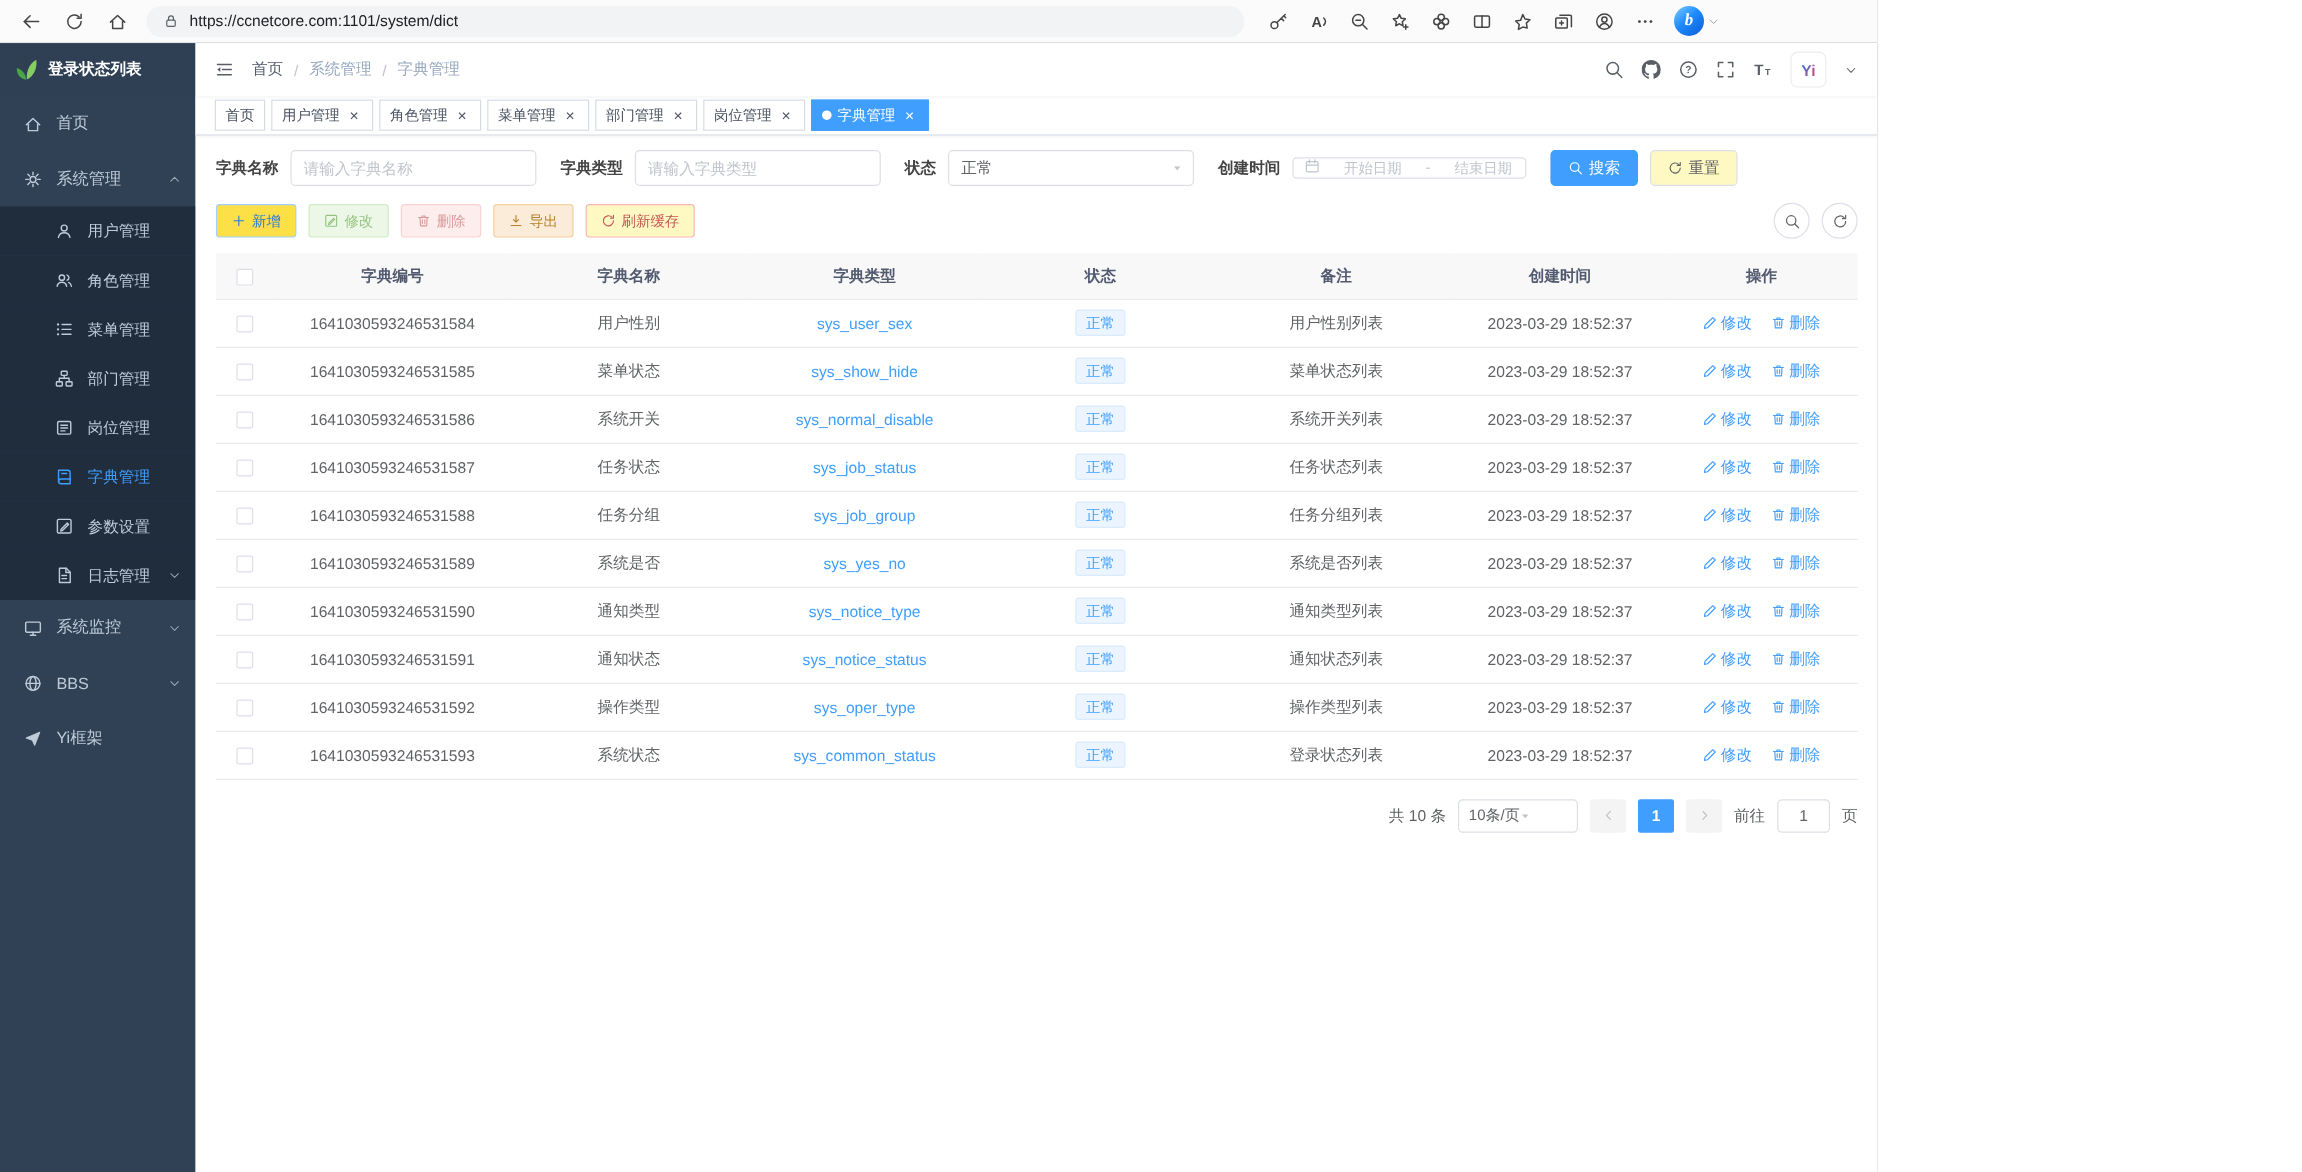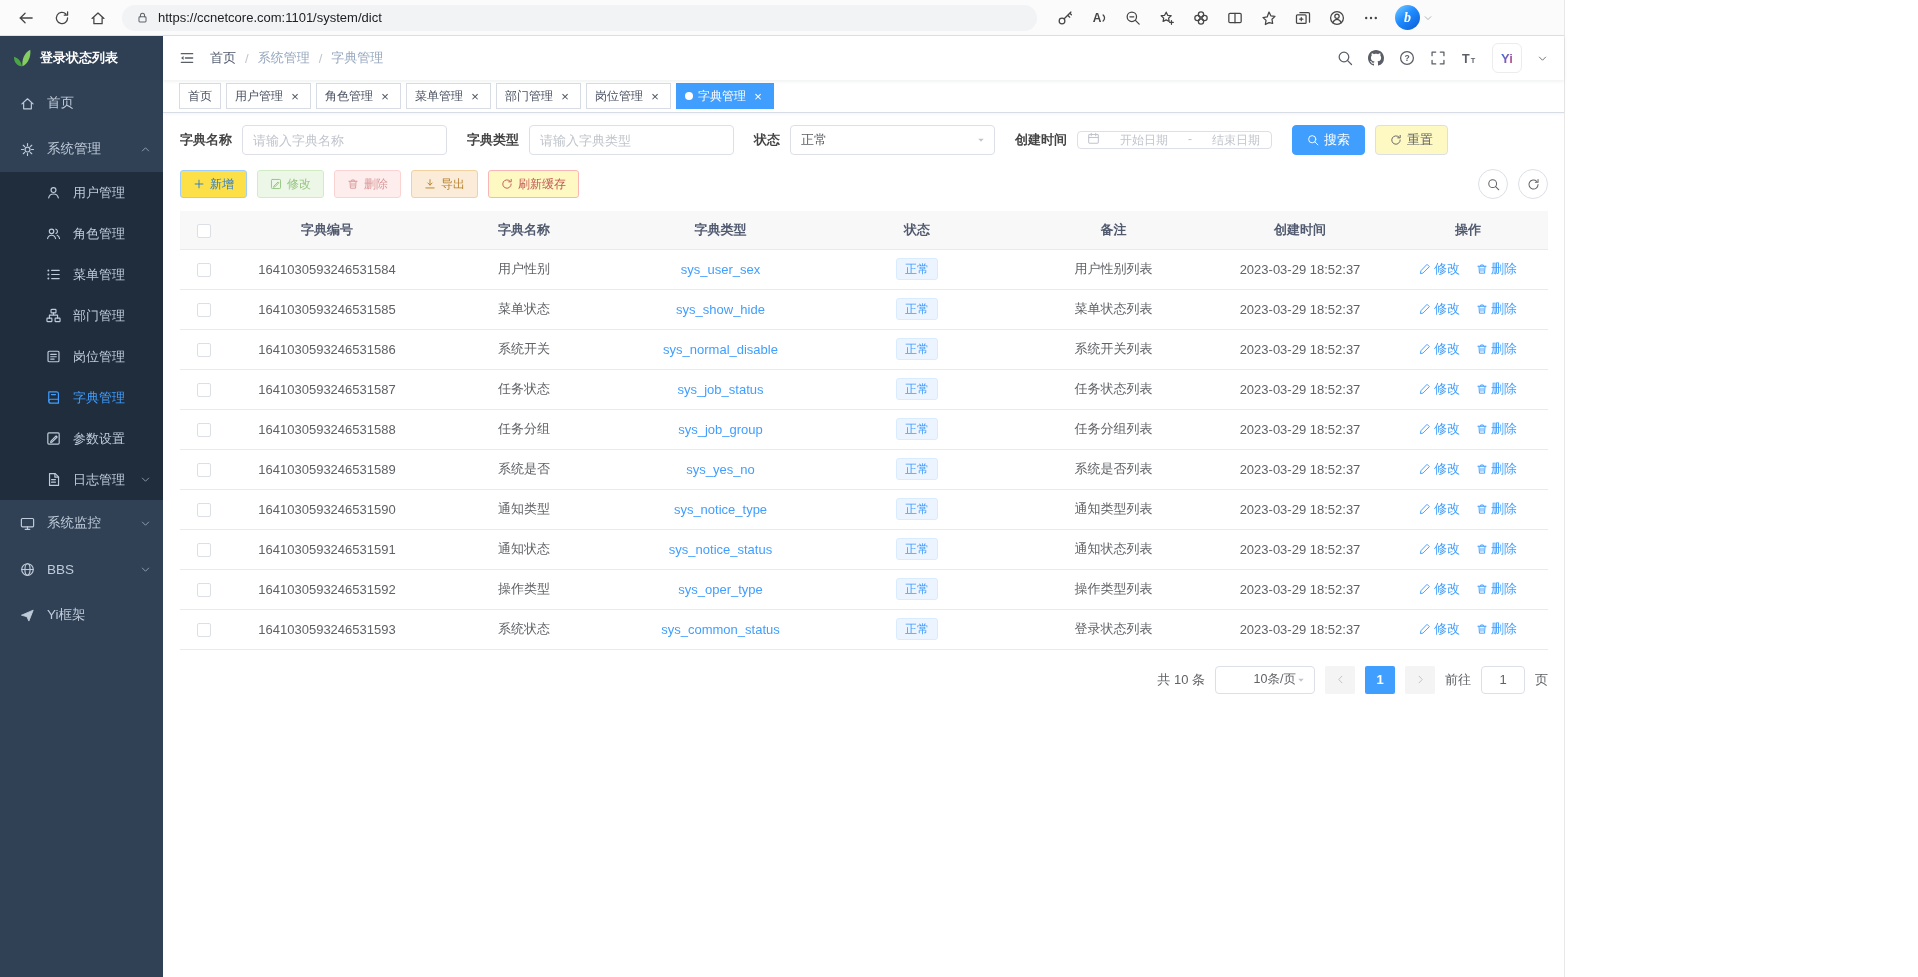--- a/index.html
+++ b/index.html
@@ -83,21 +83,21 @@
   table{width:100%;border-collapse:collapse;table-layout:fixed;margin-top:12px}
   th{height:38px;background:#f8f8f9;color:#515a6e;font-size:13px;font-weight:bold;border-bottom:1px solid #e8eaec;text-align:center}
   td{height:40px;border-bottom:1px solid #e8eaec;color:#606266;font-size:13px;text-align:center;overflow:hidden;white-space:nowrap}
   .cb{width:14px;height:14px;border:1px solid #dcdfe6;border-radius:2px;background:#fff;display:inline-block;vertical-align:middle;cursor:pointer}
   .link{color:#409eff;cursor:pointer}
   .tag-normal{display:inline-block;height:22px;line-height:20px;padding:0 8px;background:#ecf5ff;border:1px solid #d9ecff;color:#409eff;border-radius:3px;font-size:12px}
   .op .oplink{color:#409eff;display:inline-flex;align-items:center;gap:3px;margin:0 8px;cursor:pointer;text-decoration:none;vertical-align:middle}
   .op svg{width:12px;height:12px}
   
   .pagination{display:flex;align-items:center;justify-content:flex-end;gap:10px;margin-top:16px;font-size:13px;color:#606266}
-  .psize{width:100px;height:28px;border:1px solid #dcdfe6;border-radius:4px;display:flex;align-items:center;justify-content:flex-end;padding:0 8px;font-size:12.5px;cursor:pointer;background:#fff}
+  .psize{width:100px;height:28px;border:1px solid #dcdfe6;border-radius:4px;display:flex;align-items:center;justify-content:flex-start;padding:0 8px;font-size:12.5px;cursor:pointer;background:#fff}
   .pbtn{min-width:30px;height:28px;border-radius:2px;background:#f4f4f5;color:#b7bcc4;display:inline-flex;align-items:center;justify-content:center;cursor:pointer}
   .pbtn svg{width:11px;height:11px}
   .pcur{min-width:30px;height:28px;border-radius:2px;background:#409eff;color:#fff;display:inline-flex;align-items:center;justify-content:center;font-weight:bold}
   .goto-input{width:44px;height:28px;border:1px solid #dcdfe6;border-radius:4px;text-align:center;font-size:13px;color:#606266;outline:none;font-family:inherit}
 </style>
 </head>
 <body>
 
 <div class="bwindow">
 

